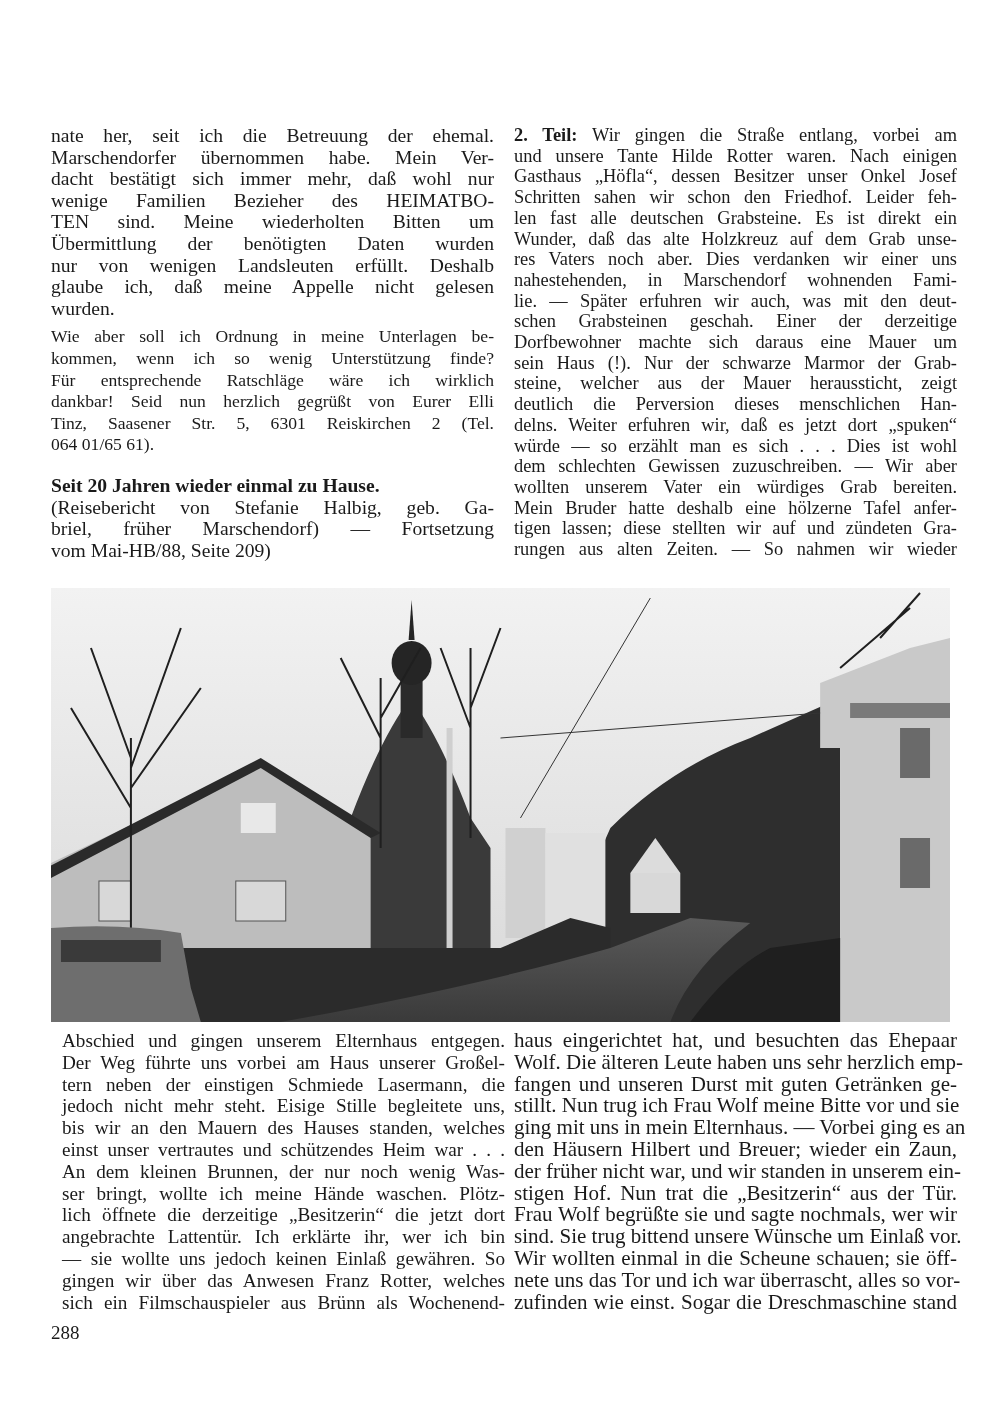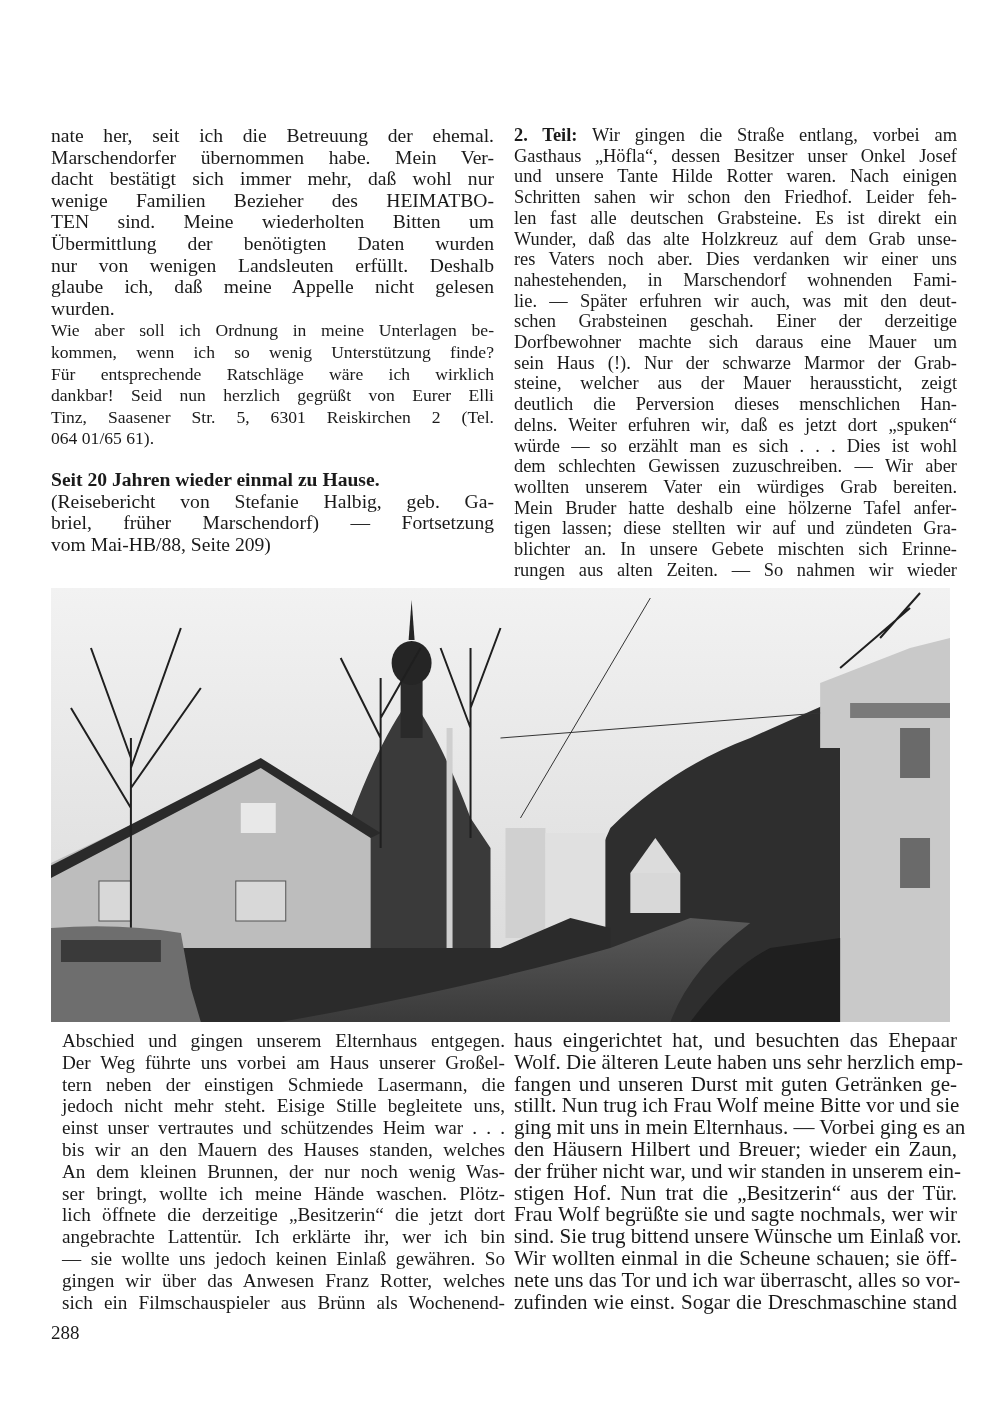--- a/index.html
+++ b/index.html
@@ -29,61 +29,60 @@
     <span class="line">nate her, seit ich die Betreuung der ehemal.</span>
     <span class="line">Marschendorfer übernommen habe. Mein Ver-</span>
     <span class="line">dacht bestätigt sich immer mehr, daß wohl nur</span>
     <span class="line">wenige Familien Bezieher des HEIMATBO-</span>
     <span class="line">TEN sind. Meine wiederholten Bitten um</span>
     <span class="line">Übermittlung der benötigten Daten wurden</span>
     <span class="line">nur von wenigen Landsleuten erfüllt. Deshalb</span>
     <span class="line">glaube ich, daß meine Appelle nicht gelesen</span>
     <span class="line last">wurden.</span>
   </p>
-  <p class="small" style="margin-top:1px;">
+  <p class="small" style="margin-top:7px;">
     <span class="line">Wie aber soll ich Ordnung in meine Unterlagen be-</span>
     <span class="line">kommen, wenn ich so wenig Unterstützung finde?</span>
     <span class="line">Für entsprechende Ratschläge wäre ich wirklich</span>
     <span class="line">dankbar! Seid nun herzlich gegrüßt von Eurer Elli</span>
     <span class="line">Tinz, Saasener Str. 5, 6301 Reiskirchen 2 (Tel.</span>
     <span class="line last">064 01/65 61).</span>
   </p>
   <p class="heading" style="margin-top:19px;">
     <span class="line last">Seit 20 Jahren wieder einmal zu Hause.</span>
   </p>
   <p>
     <span class="line">(Reisebericht von Stefanie Halbig, geb. Ga-</span>
     <span class="line">briel, früher Marschendorf) — Fortsetzung</span>
     <span class="line last">vom Mai-HB/88, Seite 209)</span>
   </p>
 </div>
 
 <div class="col small" id="col-top-right" style="font-size:18.4px; line-height:20.7px;">
   <p>
     <span class="line"><b>2. Teil:</b><span> Wir gingen die Straße entlang, vorbei am</span></span>
+    <span class="line">und unsere Tante Hilde Rotter waren. Nach einigen</span>
     <span class="line">Gasthaus „Höfla“, dessen Besitzer unser Onkel Josef</span>
-    <span class="line">und unsere Tante Hilde Rotter waren. Nach einigen</span>
     <span class="line">Schritten sahen wir schon den Friedhof. Leider feh-</span>
     <span class="line">len fast alle deutschen Grabsteine. Es ist direkt ein</span>
     <span class="line">Wunder, daß das alte Holzkreuz auf dem Grab unse-</span>
     <span class="line">res Vaters noch aber. Dies verdanken wir einer uns</span>
     <span class="line">nahestehenden, in Marschendorf wohnenden Fami-</span>
     <span class="line">lie. — Später erfuhren wir auch, was mit den deut-</span>
     <span class="line">schen Grabsteinen geschah. Einer der derzeitige</span>
     <span class="line">Dorfbewohner machte sich daraus eine Mauer um</span>
     <span class="line">sein Haus (!). Nur der schwarze Marmor der Grab-</span>
     <span class="line">steine, welcher aus der Mauer heraussticht, zeigt</span>
     <span class="line">deutlich die Perversion dieses menschlichen Han-</span>
     <span class="line">delns. Weiter erfuhren wir, daß es jetzt dort „spuken“</span>
     <span class="line">würde — so erzählt man es sich . . . Dies ist wohl</span>
     <span class="line">dem schlechten Gewissen zuzuschreiben. — Wir aber</span>
     <span class="line">wollten unserem Vater ein würdiges Grab bereiten.</span>
     <span class="line">Mein Bruder hatte deshalb eine hölzerne Tafel anfer-</span>
     <span class="line">tigen lassen; diese stellten wir auf und zündeten Gra-</span>
-    <span class="line">blichter an. In unsere Gebete mischten sich Erinne-</span>
     <span class="line">rungen aus alten Zeiten. — So nahmen wir wieder</span>
   </p>
 </div>
 
 <div id="photo">
   <svg viewBox="0 0 900 434" preserveAspectRatio="none">
     <defs>
       <linearGradient id="sky" x1="0" y1="0" x2="0" y2="1">
         <stop offset="0" stop-color="#f2f2f2"></stop>
         <stop offset="1" stop-color="#d8d8d8"></stop>
@@ -139,22 +138,22 @@
     <path d="M640 434 Q680 380 720 360 L790 350 L790 434 Z" fill="#1f1f1f"></path>
   </svg>
 </div>
 
 <div class="col" id="col-bot-left" style="font-size:19.2px; line-height:21.8px;margin-left:11px;">
   <p>
     <span class="line">Abschied und gingen unserem Elternhaus entgegen.</span>
     <span class="line">Der Weg führte uns vorbei am Haus unserer Großel-</span>
     <span class="line">tern neben der einstigen Schmiede Lasermann, die</span>
     <span class="line">jedoch nicht mehr steht. Eisige Stille begleitete uns,</span>
+    <span class="line">bis wir an den Mauern des Hauses standen, welches</span>
     <span class="line">einst unser vertrautes und schützendes Heim war . . .</span>
-    <span class="line">bis wir an den Mauern des Hauses standen, welches</span>
     <span class="line">An dem kleinen Brunnen, der nur noch wenig Was-</span>
     <span class="line">ser bringt, wollte ich meine Hände waschen. Plötz-</span>
     <span class="line">lich öffnete die derzeitige „Besitzerin“ die jetzt dort</span>
     <span class="line">angebrachte Lattentür. Ich erklärte ihr, wer ich bin</span>
     <span class="line">— sie wollte uns jedoch keinen Einlaß gewähren. So</span>
     <span class="line">gingen wir über das Anwesen Franz Rotter, welches</span>
     <span class="line">sich ein Filmschauspieler aus Brünn als Wochenend-</span>
   </p>
 </div>
 

